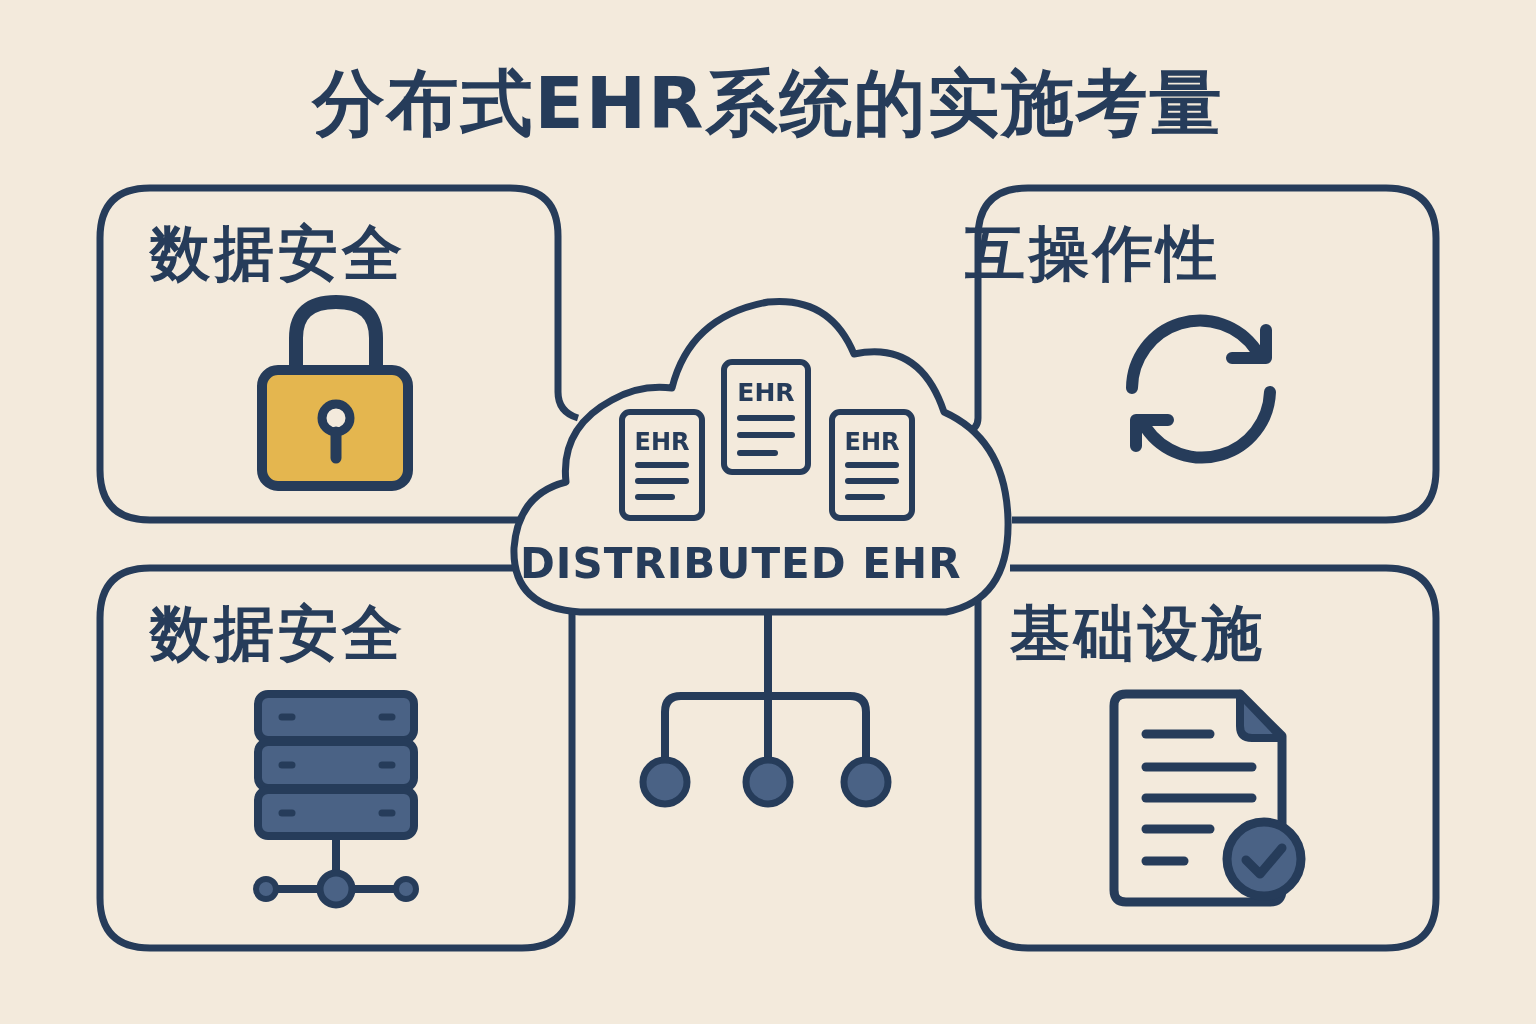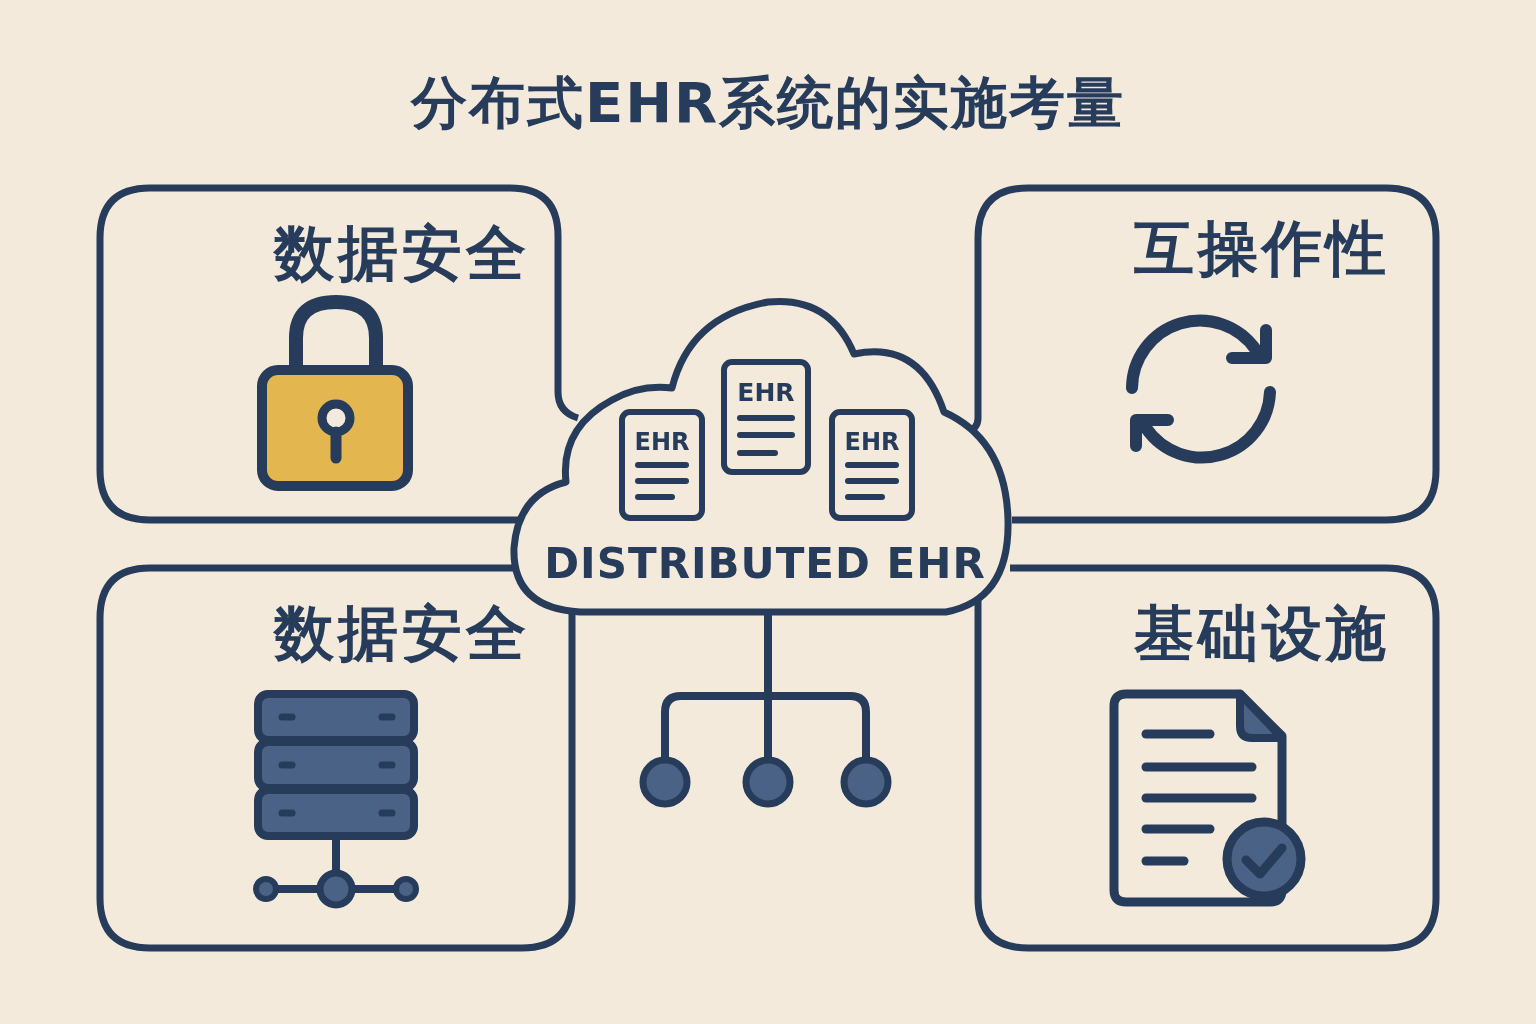--- a/index.html
+++ b/index.html
@@ -5,32 +5,32 @@
   html, body { margin: 0; padding: 0; }
   body {
     width: 1536px; height: 1024px;
     background: #f3eadc;
     position: relative; overflow: hidden;
     font-family: "DejaVu Sans", sans-serif;
     color: #263c5a;
   }
   .title {
     position: absolute; left: 0; top: 48px; width: 1536px;
-    text-align: center; font-size: 56px; font-weight: bold;
+    text-align: center; font-size: 72px; font-weight: bold;
     letter-spacing: 2px; color: #263c5a; line-height: 110px;
   }
   svg.canvas { position: absolute; left: 0; top: 0; }
   .label {
     position: absolute; font-size: 60px; font-weight: bold;
-    color: #263c5a; text-align: right; letter-spacing: 4px;
+    color: #263c5a; text-align: left; letter-spacing: 4px;
     line-height: 70px;
   }
   .cloud-label {
     position: absolute; left: 520px; top: 536px; width: 490px;
-    text-align: center; font-size: 42px; font-weight: bold;
+    font-size: 42px; font-weight: bold;
     color: #263c5a; letter-spacing: 1px; line-height: 56px;
   }
   .doc-tag { font-family: "DejaVu Sans", sans-serif; font-weight: bold; fill: #263c5a; }
 </style>
 </head>
 <body>
 
 <div class="title">分布式EHR系统的实施考量</div>
 
 <svg class="canvas" width="1536" height="1024" viewBox="0 0 1536 1024">
@@ -134,17 +134,17 @@
     <line x1="1146" y1="767" x2="1252" y2="767" stroke="#263c5a" stroke-width="9" stroke-linecap="round"></line>
     <line x1="1146" y1="798" x2="1252" y2="798" stroke="#263c5a" stroke-width="9" stroke-linecap="round"></line>
     <line x1="1146" y1="829" x2="1210" y2="829" stroke="#263c5a" stroke-width="9" stroke-linecap="round"></line>
     <line x1="1146" y1="861" x2="1184" y2="861" stroke="#263c5a" stroke-width="9" stroke-linecap="round"></line>
     <circle cx="1264" cy="859" r="37" fill="#4a6285" stroke="#263c5a" stroke-width="9"></circle>
     <path d="M1246,860 L1260,874 L1282,848" fill="none" stroke="#263c5a" stroke-width="9" stroke-linecap="round" stroke-linejoin="round"></path>
   </g>
 </svg>
 
 <div class="label" style="left:150px; top:218px; width:380px;">数据安全</div>
-<div class="label" style="left:1010px; top:218px; width:380px;font-family:Liberation Mono, monospace;">互操作性</div>
+<div class="label" style="left:965px; top:218px; width:380px;">互操作性</div>
 <div class="label" style="left:150px; top:598px; width:380px;">数据安全</div>
 <div class="label" style="left:1010px; top:598px; width:380px;">基础设施</div>
 
 <div class="cloud-label">DISTRIBUTED EHR</div>
 
 </body></html>

